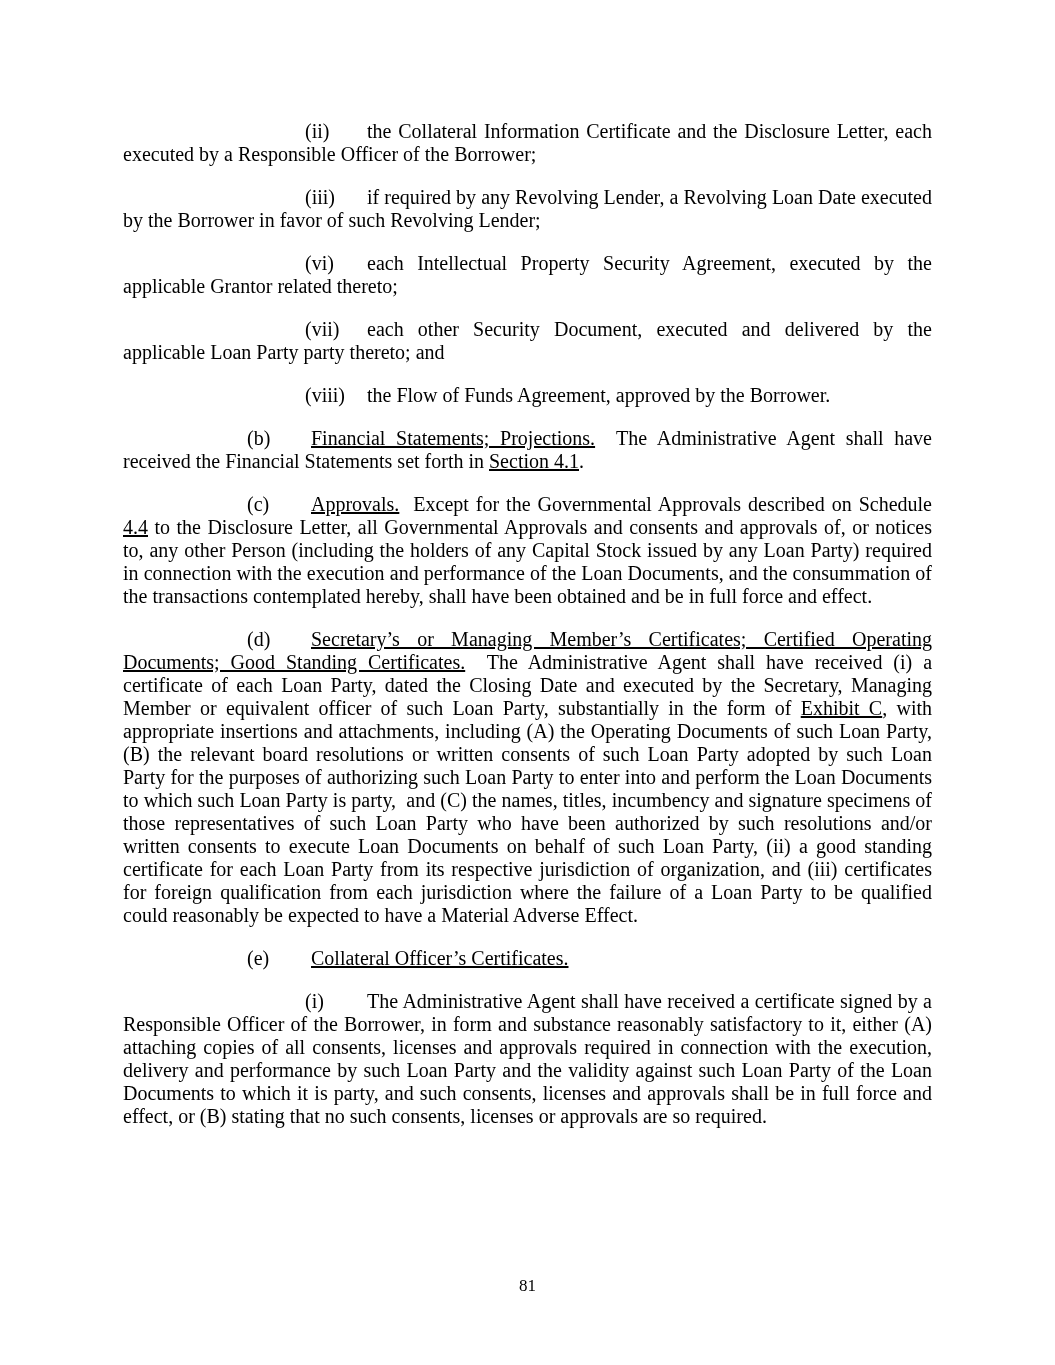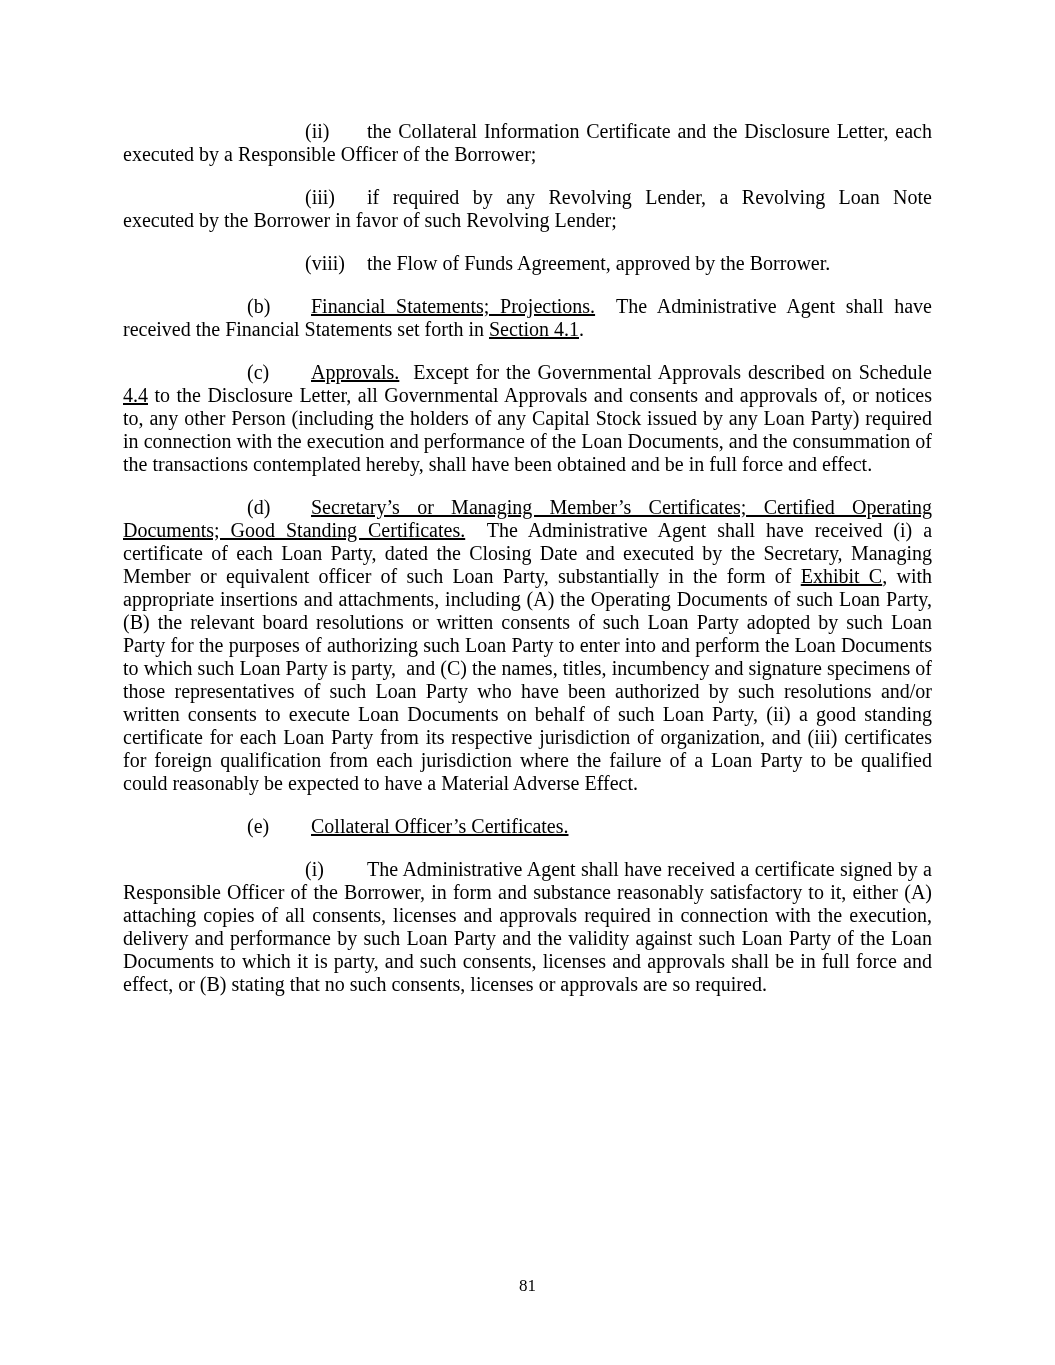--- a/index.html
+++ b/index.html
@@ -44,21 +44,23 @@
     text-align: center;
     font-size: 17px;
   }
 </style>
 </head>
 <body>
 
 <div class="page">
   <div class="doc-body">
       <p class="para sub"><span class="label">(ii)</span><span>the Collateral Information Certificate and the Disclosure Letter, each executed by a Responsible Officer of the Borrower;</span></p>
-      <p class="para sub"><span class="label">(iii)</span><span>if required by any Revolving Lender, a Revolving Loan Note executed by the Borrower in favor of such Revolving Lender;</span></p>
+      <p class="para sub"><span class="label">(iii)</span><span>if required by any Revolving Lender, a Revolving Loan Date executed by the Borrower in favor of such Revolving Lender;</span></p>
+      <p class="para sub"><span class="label">(vi)</span><span>each Intellectual Property Security Agreement, executed by the applicable Grantor related thereto;</span></p>
+      <p class="para sub"><span class="label">(vii)</span><span>each other Security Document, executed and delivered by the applicable Loan Party party thereto; and</span></p>
       <p class="para sub"><span class="label">(viii)</span><span>the Flow of Funds Agreement, approved by the Borrower.</span></p>
       <p class="para main"><span class="label">(b)</span><span class="u">Financial Statements; Projections.</span><span>&nbsp; The Administrative Agent shall have received the Financial Statements set forth in </span><span class="u">Section 4.1</span><span>.</span></p>
       <p class="para main"><span class="label">(c)</span><span class="u">Approvals.</span><span>&nbsp; Except for the Governmental Approvals described on Schedule </span><span class="u">4.4</span><span> to the Disclosure Letter, all Governmental Approvals and consents and approvals of, or notices to, any other Person (including the holders of any Capital Stock issued by any Loan Party) required in connection with the execution and performance of the Loan Documents, and the consummation of the transactions contemplated hereby, shall have been obtained and be in full force and effect.</span></p>
       <p class="para main"><span class="label">(d)</span><span class="u">Secretary’s or Managing Member’s Certificates; Certified Operating Documents; Good Standing Certificates.</span><span>&nbsp; The Administrative Agent shall have received (i) a certificate of each Loan Party, dated the Closing Date and executed by the Secretary, Managing Member or equivalent officer of such Loan Party, substantially in the form of </span><span class="u">Exhibit&nbsp;C</span><span>, with appropriate insertions and attachments, including (A) the Operating Documents of such Loan Party, (B) the relevant board resolutions or written consents of such Loan Party adopted by such Loan Party for the purposes of authorizing such Loan Party to enter into and perform the Loan Documents to which such Loan Party is party, &nbsp;and (C) the names, titles, incumbency and signature specimens of those representatives of such Loan Party who have been authorized by such resolutions and/or written consents to execute Loan Documents on behalf of such Loan Party, (ii) a good standing certificate for each Loan Party from its respective jurisdiction of organization, and (iii) certificates for foreign qualification from each jurisdiction where the failure of a Loan Party to be qualified could reasonably be expected to have a Material Adverse Effect.</span></p>
       <p class="para main"><span class="label">(e)</span><span class="u">Collateral Officer’s Certificates.</span></p>
       <p class="para sub"><span class="label">(i)</span><span>The Administrative Agent shall have received a certificate signed by a Responsible Officer of the Borrower, in form and substance reasonably satisfactory to it, either (A) attaching copies of all consents, licenses and approvals required in connection with the execution, delivery and performance by such Loan Party and the validity against such Loan Party of the Loan Documents to which it is party, and such consents, licenses and approvals shall be in full force and effect, or (B) stating that no such consents, licenses or approvals are so required.</span></p>
     </div>
   <div class="page-number">81</div>
 </div>
 

